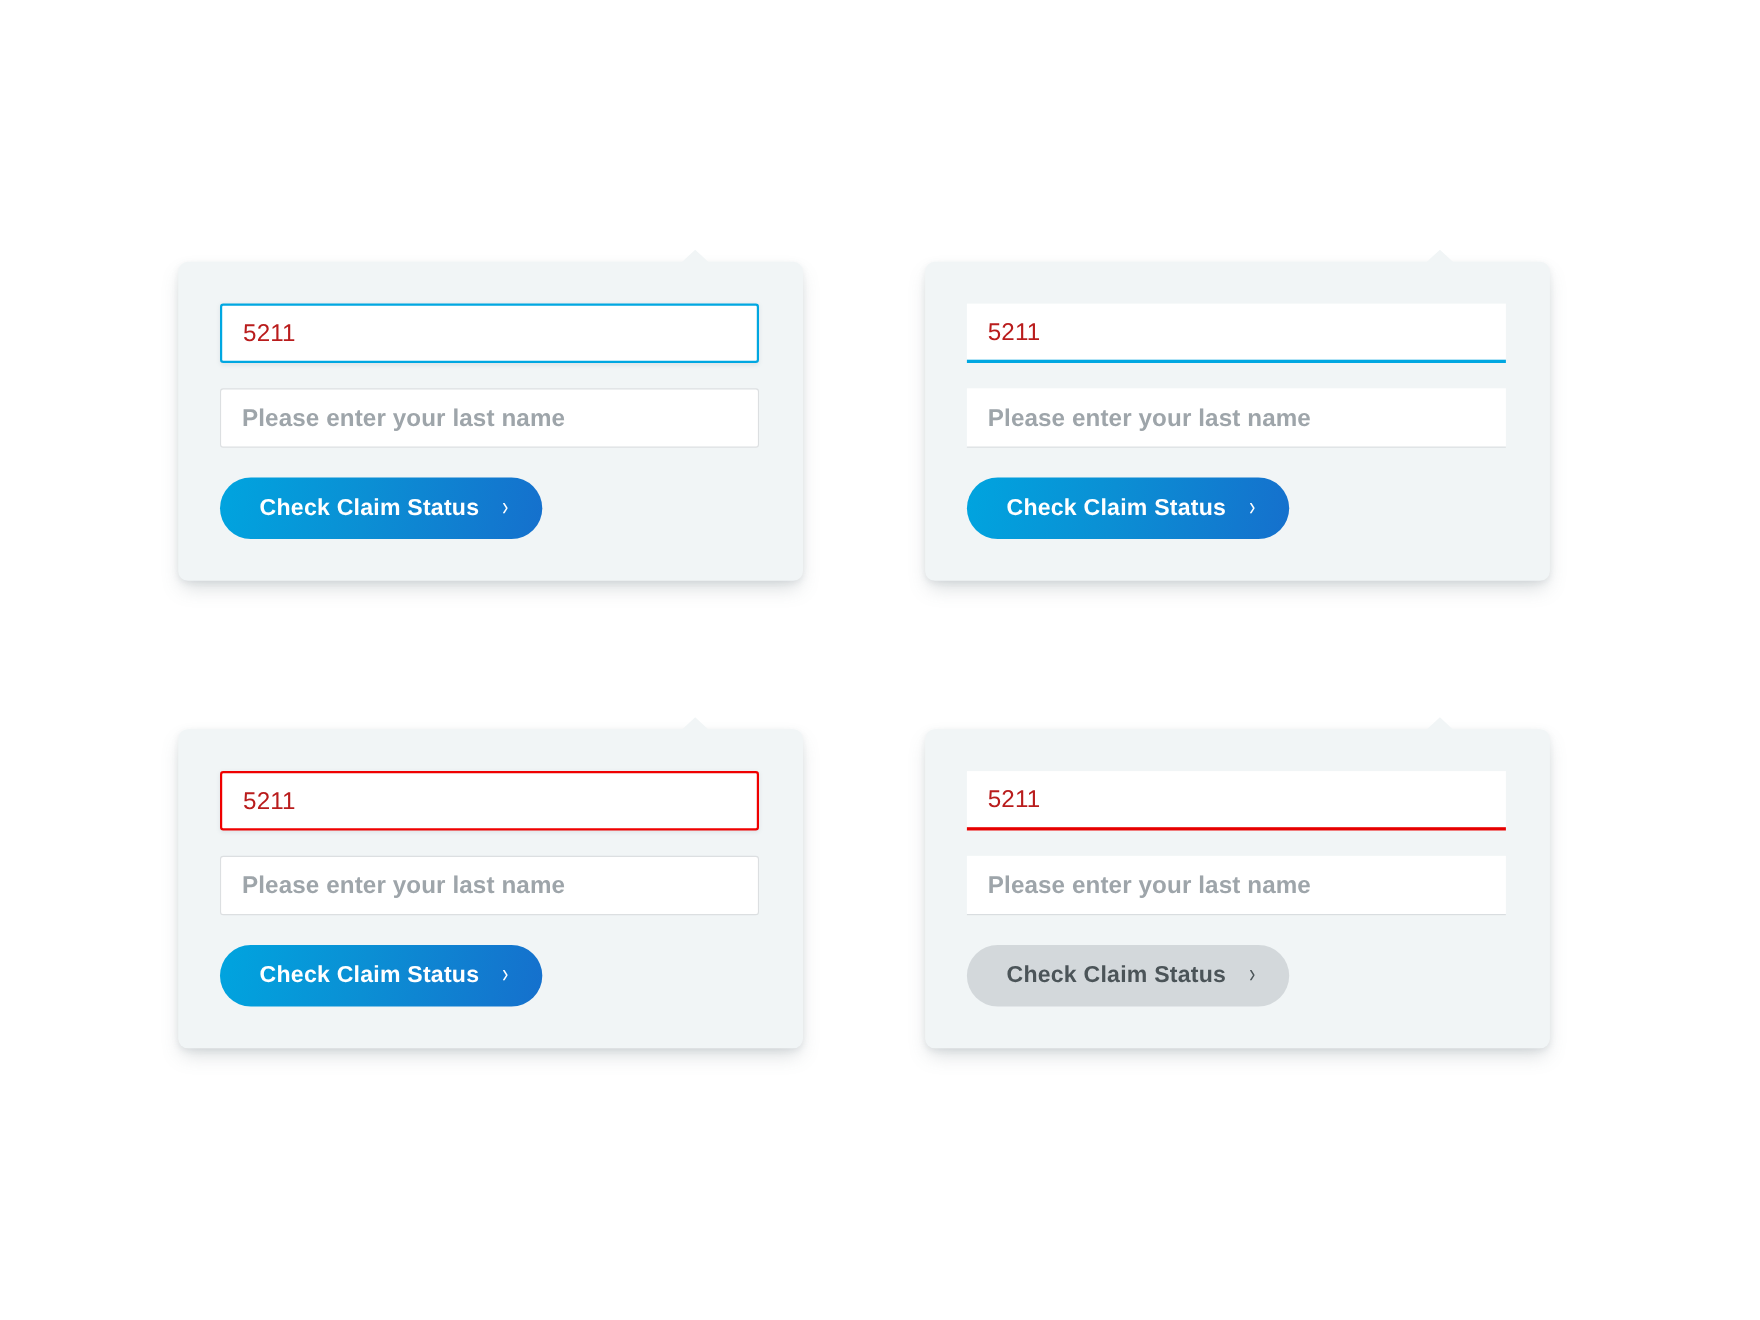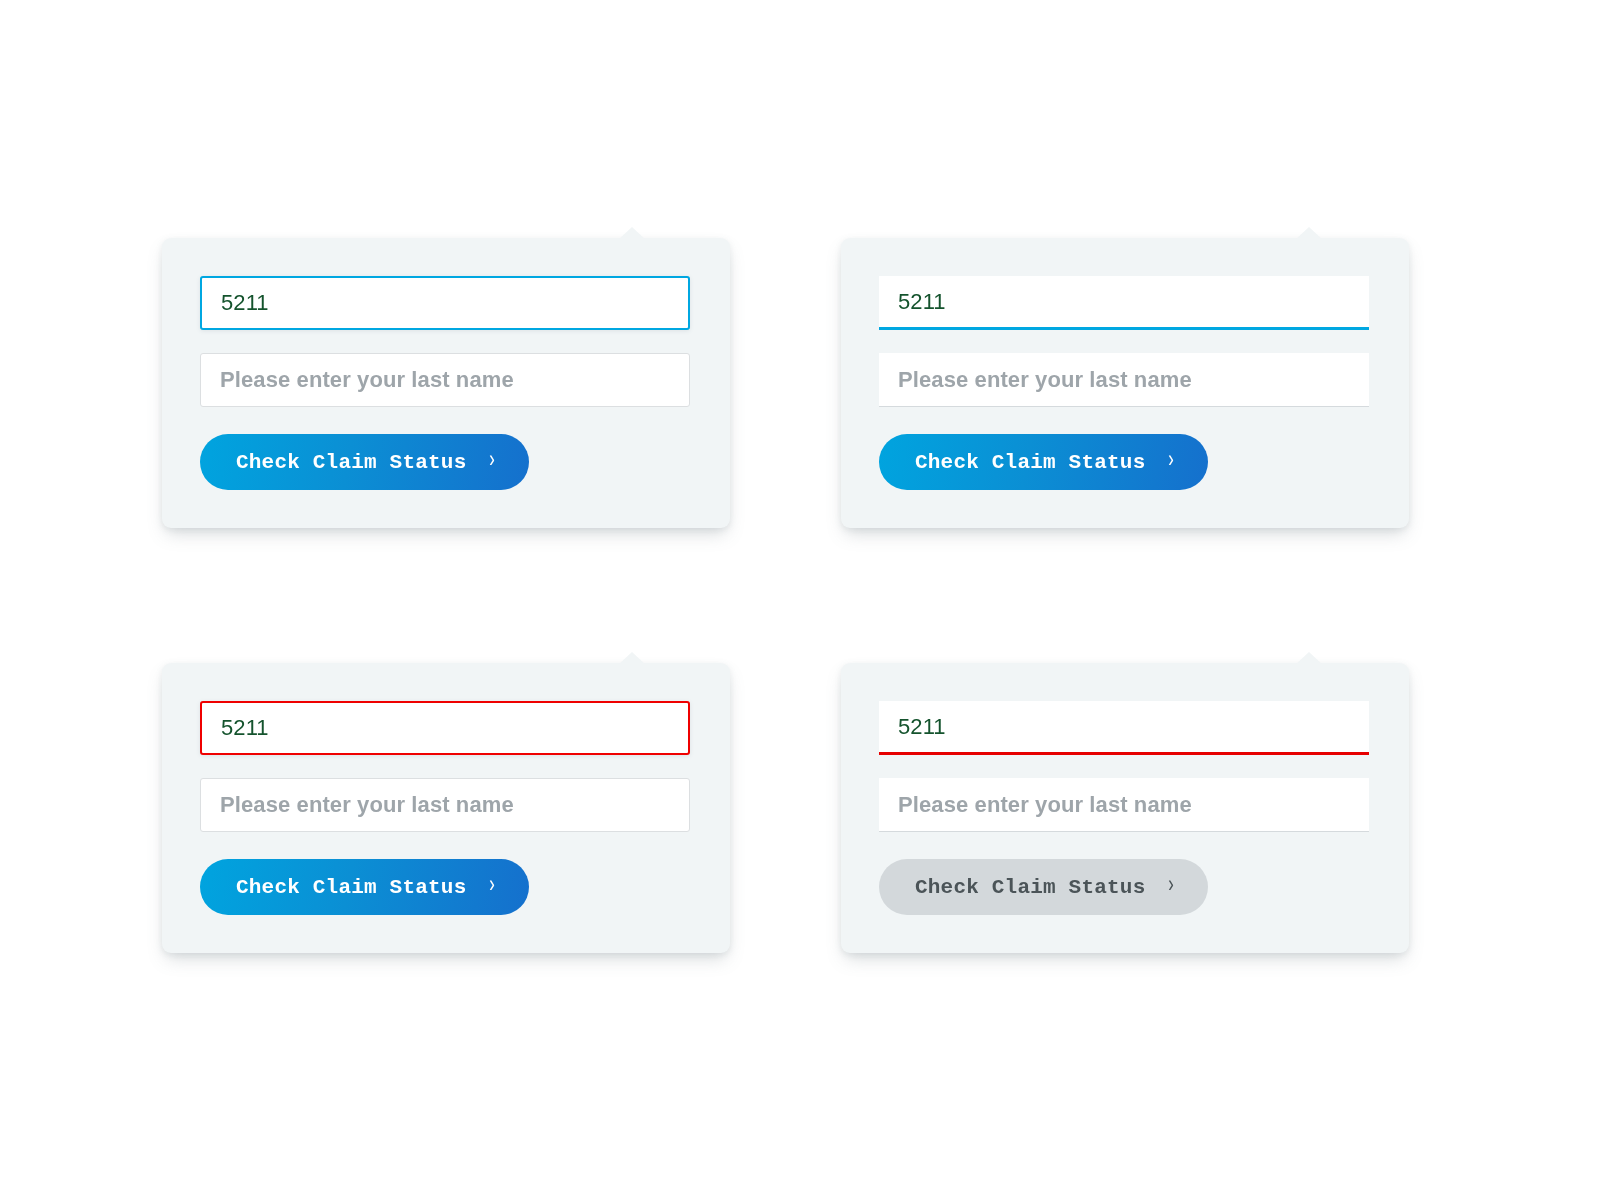--- a/index.html
+++ b/index.html
@@ -77,21 +77,21 @@
     display: flex;
     align-items: center;
     font-size: 22px;
     letter-spacing: 0.1px;
     line-height: 1;
   }
   .field .field-text {
     display: block;
     white-space: nowrap;
   }
-  .field.filled .field-text { color: #14532d; }
+  .field.filled .field-text { color: #b91c1c; }
   .field.empty  .field-text { color: #9ea5aa; font-weight: bold; }
 
   
   .boxed .field {
     left: 38px;
     width: 490px;
     height: 54px;
     border: 1px solid #dcdfe1;
     border-radius: 3px;
     padding: 0 19px;
@@ -128,21 +128,21 @@
     position: absolute;
     left: 38px;
     top: 196px;
     height: 56px;
     border: 0;
     border-radius: 28px;
     padding: 0 30px 0 36px;
     display: inline-flex;
     align-items: center;
     gap: 20px;
-    font-family: Liberation Mono, monospace;
+    font-family: Liberation Sans, sans-serif;
     font-size: 21px;
     font-weight: bold;
     letter-spacing: 0.2px;
     white-space: nowrap;
     cursor: pointer;
   }
   .cta.primary {
     background: linear-gradient(100deg, #00a4df 0%, #0b8fd4 45%, #1570cd 100%);
     color: #ffffff;
   }

